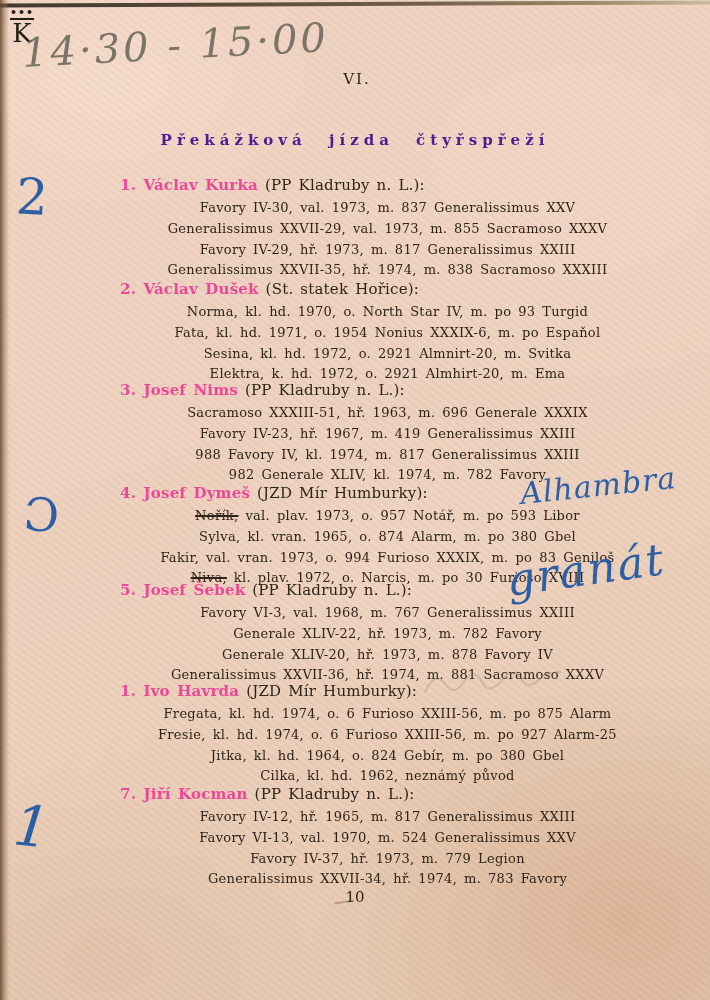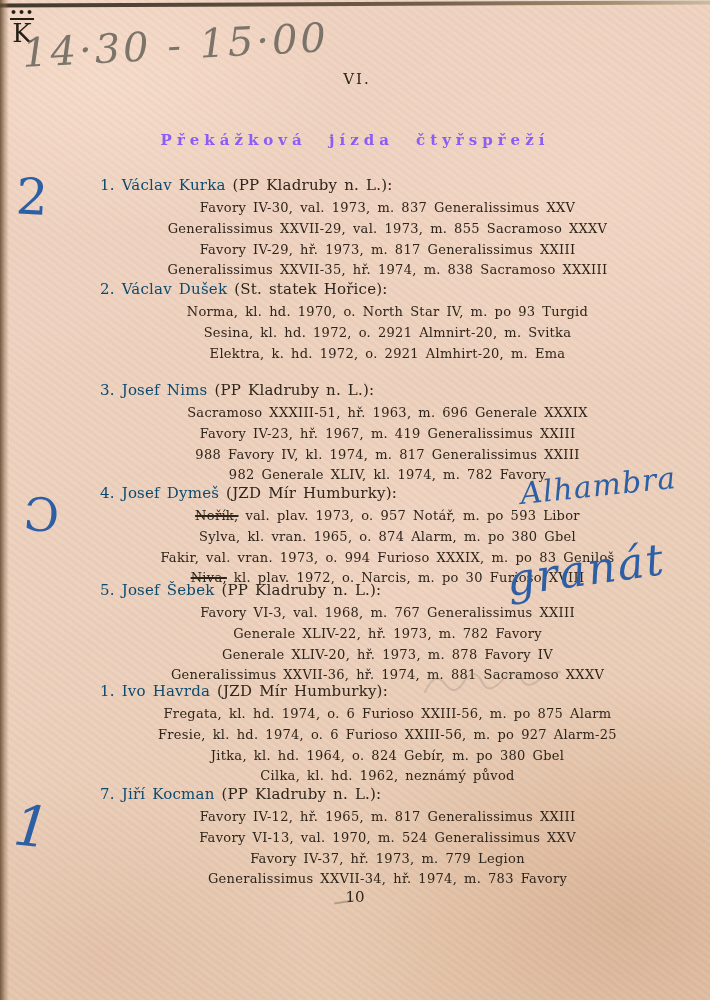--- a/index.html
+++ b/index.html
@@ -33,25 +33,25 @@
   .hw-blue{color:#2d5fa5;}
   .hw-m2{left:16px;top:168px;font-size:50px;transform:rotate(3deg);font-style:normal;}
   .hw-mb{left:24px;top:488px;font-size:46px;font-style:normal;transform:rotate(4deg);}
   .hw-m1{left:14px;top:794px;font-size:56px;transform:rotate(6deg);}
   .hw-alhambra{left:520px;top:468px;font-size:30px;transform:rotate(-6deg);letter-spacing:1px;}
   .hw-granat{left:506px;top:544px;font-size:44px;transform:rotate(-8deg);letter-spacing:2px;}
   .scribble{position:absolute;left:420px;top:662px;z-index:4;opacity:.28;}
   .section-num{position:absolute;top:70px;left:0;right:0;text-align:center;
     font-size:15px;letter-spacing:2px;padding-left:4px;}
   .doc-title{position:absolute;top:131px;left:0;right:0;text-align:center;
-    font-size:15px;font-weight:bold;letter-spacing:5px;word-spacing:12px;color:#8b5cf6;}
+    font-size:15px;font-weight:bold;letter-spacing:5px;word-spacing:12px;color:#4c1d95;}
   .entries{position:absolute;top:0;left:0;width:710px;height:1000px;}
   .entry{position:absolute;left:100px;width:575px;}
   .e-head{margin:0 0 3px 0;font-size:15px;line-height:19px;letter-spacing:.2px;word-spacing:2px;}
-  .e-name{font-weight:normal;color:#0c4a6e;}
+  .e-name{font-weight:bold;color:#ec4899;margin-left:20px;}
   .e-line{margin:0;font-size:13px;line-height:20.8px;letter-spacing:.3px;word-spacing:2.5px;text-align:center;}
   .strike{text-decoration:line-through;text-decoration-thickness:2px;margin-top:44px;}
   .page-num{position:absolute;top:888px;left:0;right:0;text-align:center;font-size:15px;}
   .pencil-dash{position:absolute;left:334px;top:901px;width:20px;height:1.5px;
     background:#b3a08c;transform:rotate(-9deg);}
 </style>
 </head>
 <body>
 
 <div class="edge-top-light"></div>
@@ -81,20 +81,21 @@
     <div class="entry" style="top: 176px;">
       <p class="e-head"><span class="e-name">1. Václav Kurka</span><span> (PP Kladruby n. L.):</span></p>
       <p class="e-line"><span>Favory IV-30, val. 1973, m. 837 Generalissimus XXV</span></p>
       <p class="e-line"><span>Generalissimus XXVII-29, val. 1973, m. 855 Sacramoso XXXV</span></p>
       <p class="e-line"><span>Favory IV-29, hř. 1973, m. 817 Generalissimus XXIII</span></p>
       <p class="e-line"><span>Generalissimus XXVII-35, hř. 1974, m. 838 Sacramoso XXXIII</span></p>
     </div>
     <div class="entry" style="top: 280px;">
       <p class="e-head"><span class="e-name">2. Václav Dušek</span><span> (St. statek Hořice):</span></p>
       <p class="e-line"><span>Norma, kl. hd. 1970, o. North Star IV, m. po 93 Turgid</span></p>
+      <p class="e-line"><span>Fata, kl. hd. 1971, o. 1954 Nonius XXXIX-6, m. po Espaňol</span></p>
       <p class="e-line"><span>Sesina, kl. hd. 1972, o. 2921 Almnirt-20, m. Svitka</span></p>
       <p class="e-line"><span>Elektra, k. hd. 1972, o. 2921 Almhirt-20, m. Ema</span></p>
     </div>
     <div class="entry" style="top: 381px;">
       <p class="e-head"><span class="e-name">3. Josef Nims</span><span> (PP Kladruby n. L.):</span></p>
       <p class="e-line"><span>Sacramoso XXXIII-51, hř. 1963, m. 696 Generale XXXIX</span></p>
       <p class="e-line"><span>Favory IV-23, hř. 1967, m. 419 Generalissimus XXIII</span></p>
       <p class="e-line"><span>988 Favory IV, kl. 1974, m. 817 Generalissimus XXIII</span></p>
       <p class="e-line"><span>982 Generale XLIV, kl. 1974, m. 782 Favory</span></p>
     </div>

